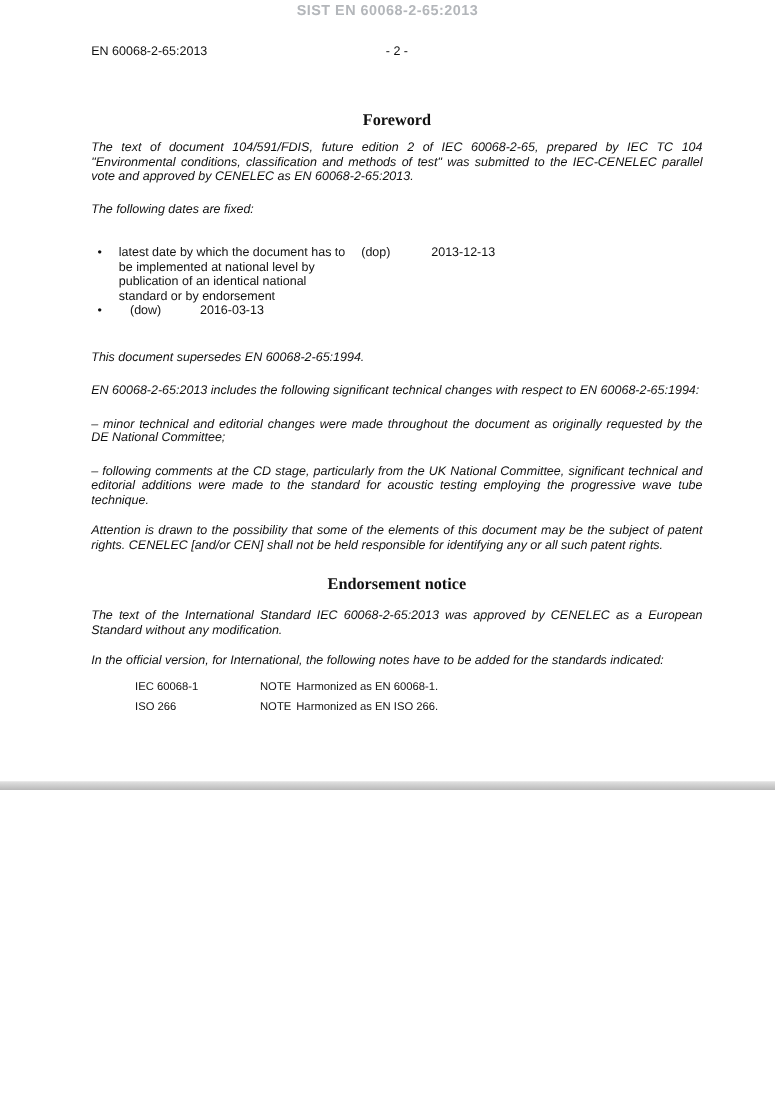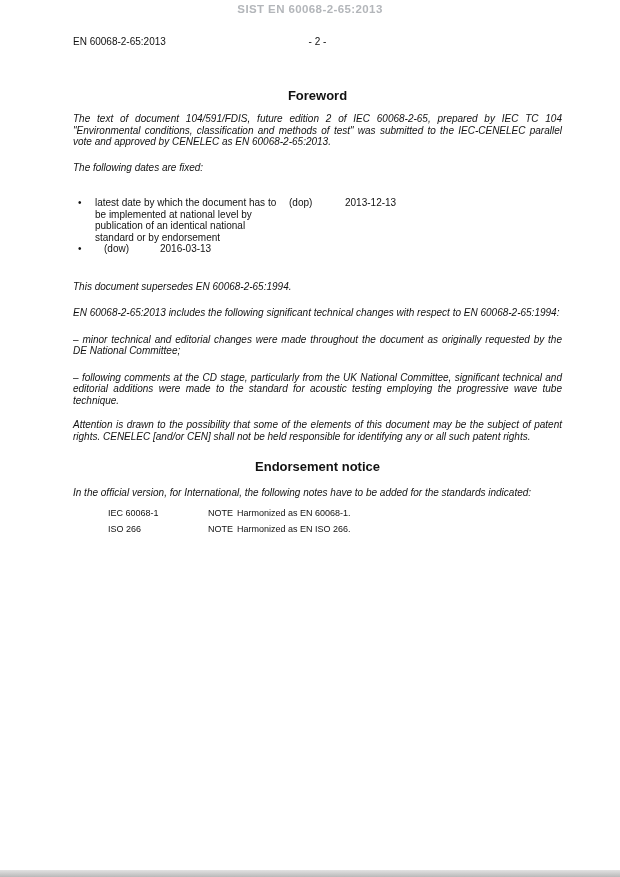--- a/index.html
+++ b/index.html
@@ -3,21 +3,21 @@
 <meta charset="utf-8">
 <style>
   html, body {
     margin: 0;
     padding: 0;
     background: #ffffff;
   }
   .page {
     position: relative;
     width: 620px;
-    height: 877px;
+    height: 632px;
     background: #ffffff;
     font-family: "Liberation Sans", sans-serif;
     color: #111111;
     overflow: hidden;
     box-sizing: border-box;
   }
   .watermark {
     position: absolute;
     top: 3px;
     left: 0;
@@ -51,20 +51,21 @@
     left: 50%;
     transform: translateX(-50%);
     top: 0;
   }
   .section-title {
     margin: 0;
     text-align: center;
     font-size: 13px;
     font-weight: bold;
     line-height: 15px;
+    font-family: Liberation Serif, serif;
   }
   .title-foreword { margin-top: 40px; }
   .title-endorsement { margin-top: 17px; }
   .para {
     margin: 0;
     font-style: italic;
   }
   .justify { text-align: justify; }
   .mt-p1   { margin-top: 10px; }
   .mt-dates-intro { margin-top: 14px; }
@@ -167,20 +168,21 @@
     <p class="para justify mt-changes">EN 60068-2-65:2013 includes the following significant technical changes with respect to EN 60068-2-65:1994:</p>
 
     <p class="para justify mt-change">– minor technical and editorial changes were made throughout the document as originally requested by the DE National Committee;</p>
 
     <p class="para justify mt-change">– following comments at the CD stage, particularly from the UK National Committee, significant technical and editorial additions were made to the standard for acoustic testing employing the progressive wave tube technique.</p>
 
     <p class="para justify mt-patent">Attention is drawn to the possibility that some of the elements of this document may be the subject of patent rights. CENELEC [and/or CEN] shall not be held responsible for identifying any or all such patent rights.</p>
 
     <h1 class="section-title title-endorsement">Endorsement notice</h1>
 
+    <p class="para justify mt-epara">The text of the International Standard IEC 60068-2-65:2013 was approved by CENELEC as a European Standard without any modification.</p>
 
     <p class="para mt-epara">In the official version, for International, the following notes have to be added for the standards indicated:</p>
 
     <div class="notes">
       <div class="note-row">
         <span class="note-std">IEC 60068-1</span>
         <span class="note-label">NOTE</span>
         <span class="note-text">Harmonized as EN 60068-1.</span>
       </div>
       <div class="note-row">

